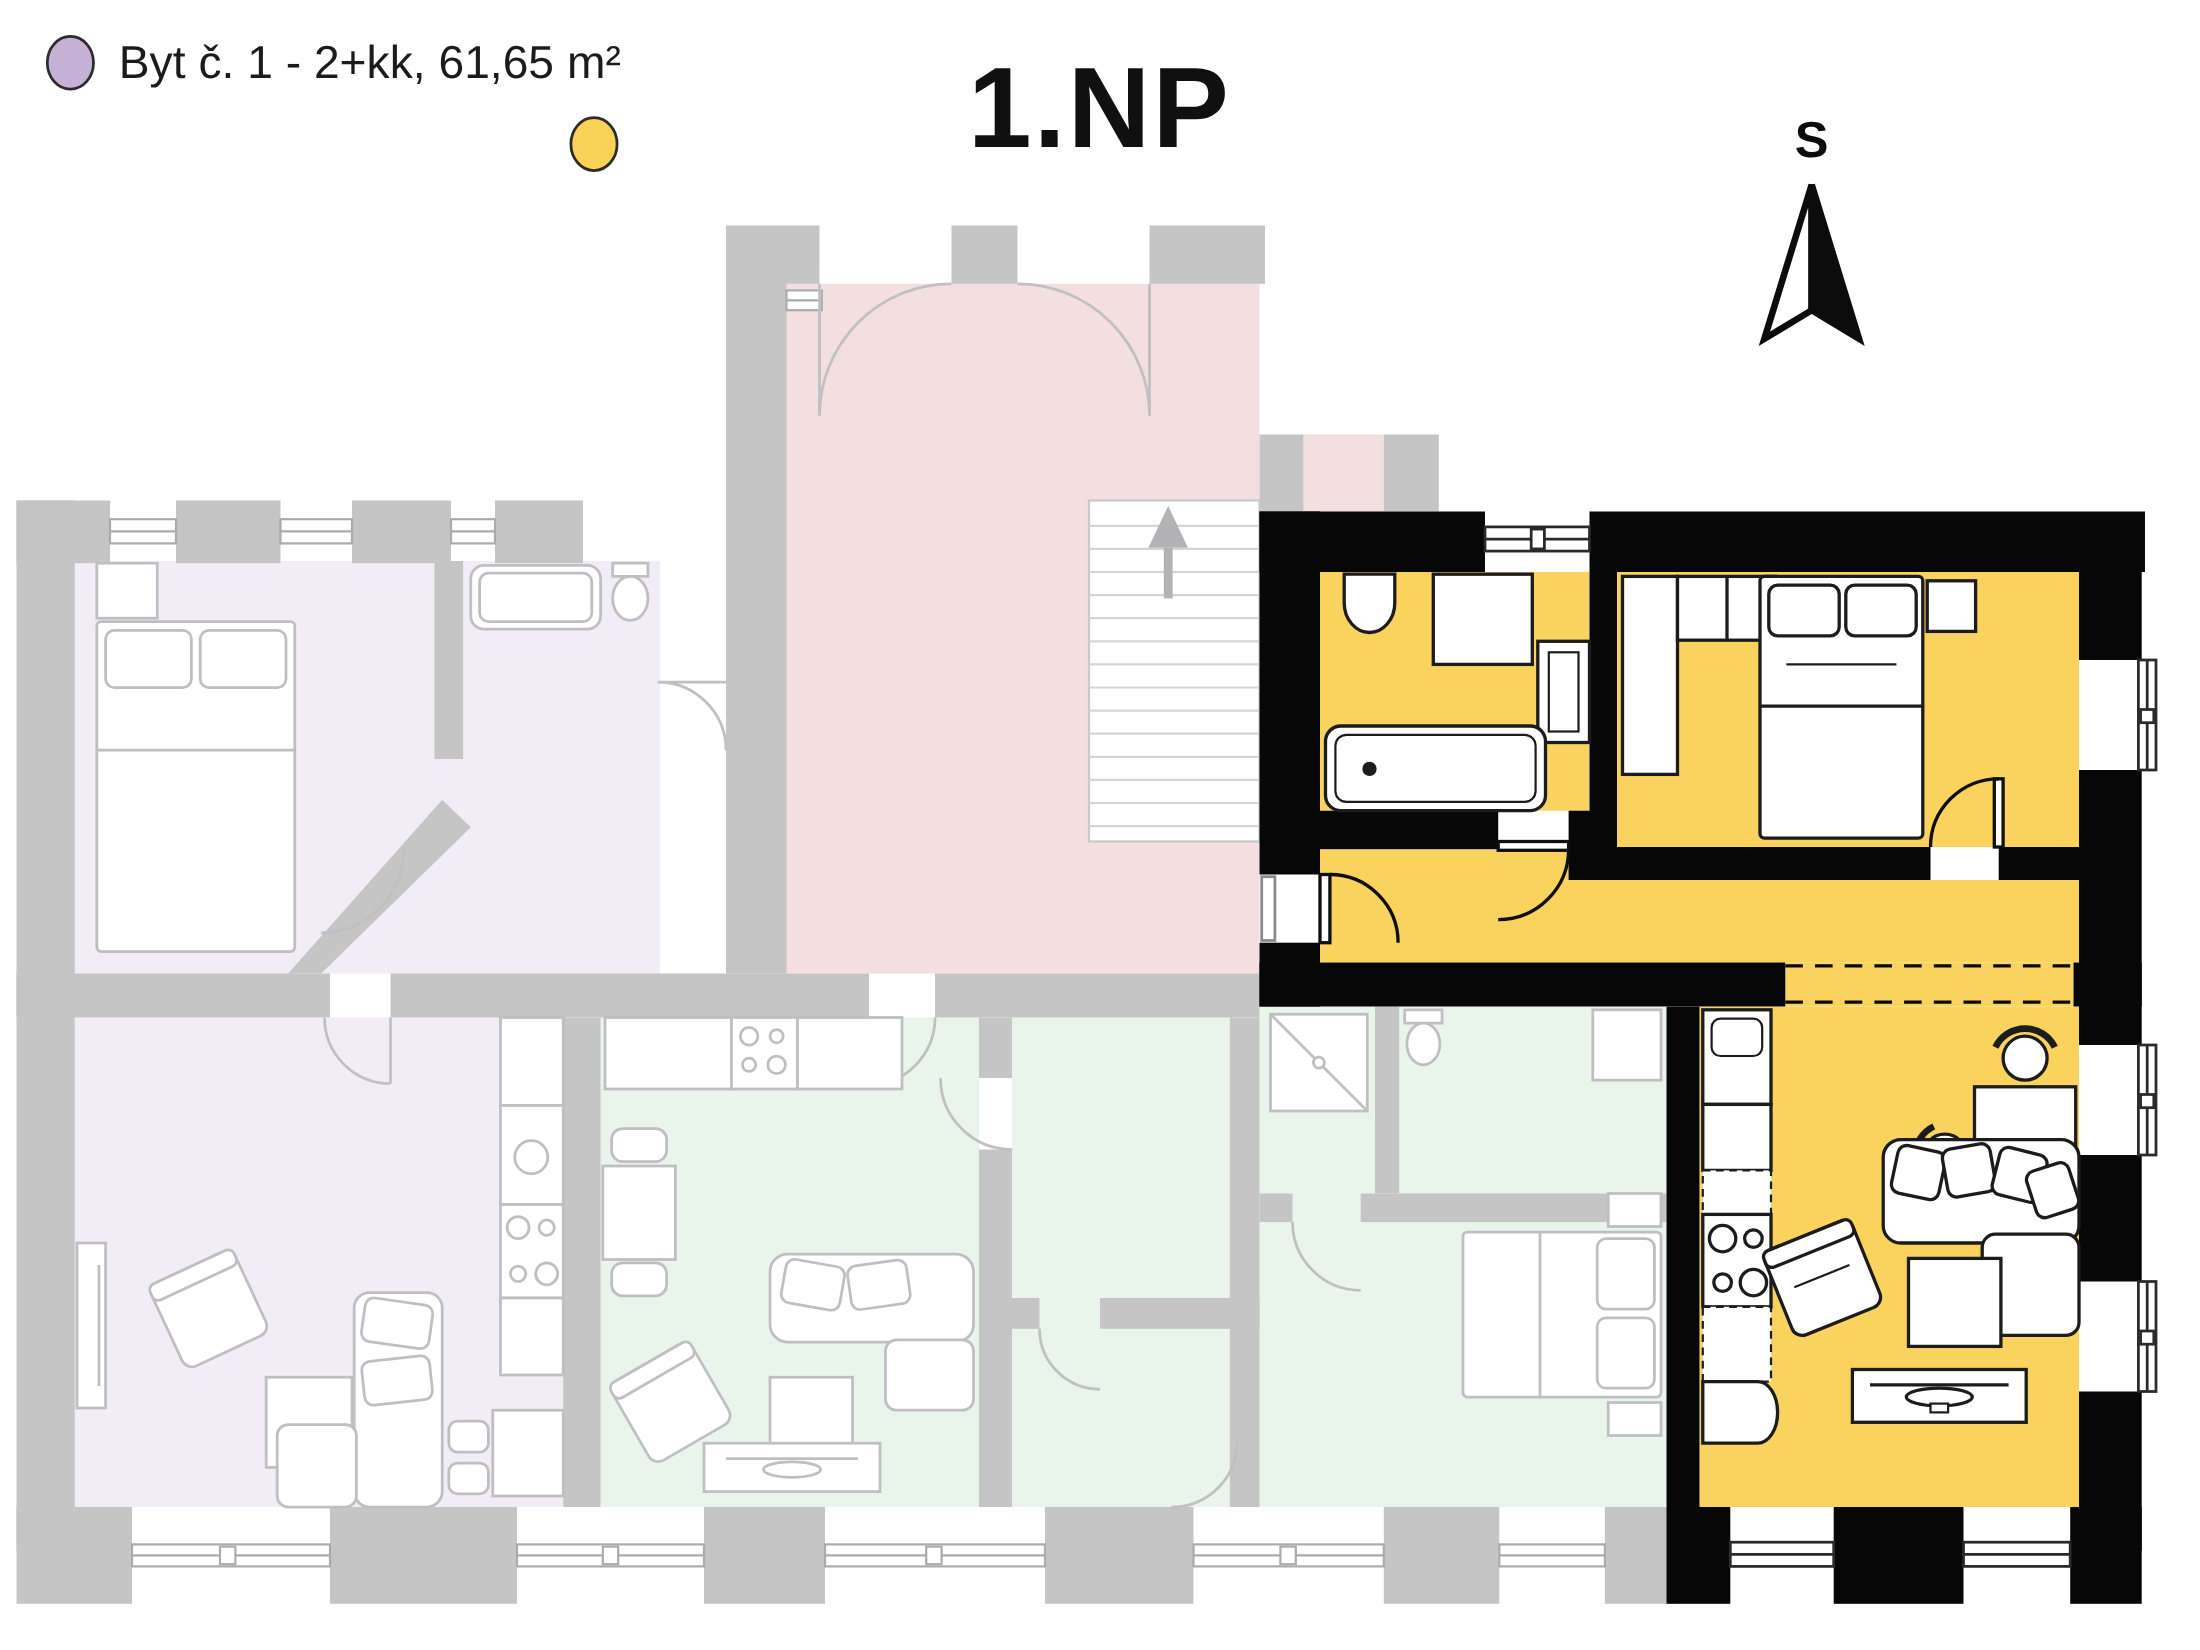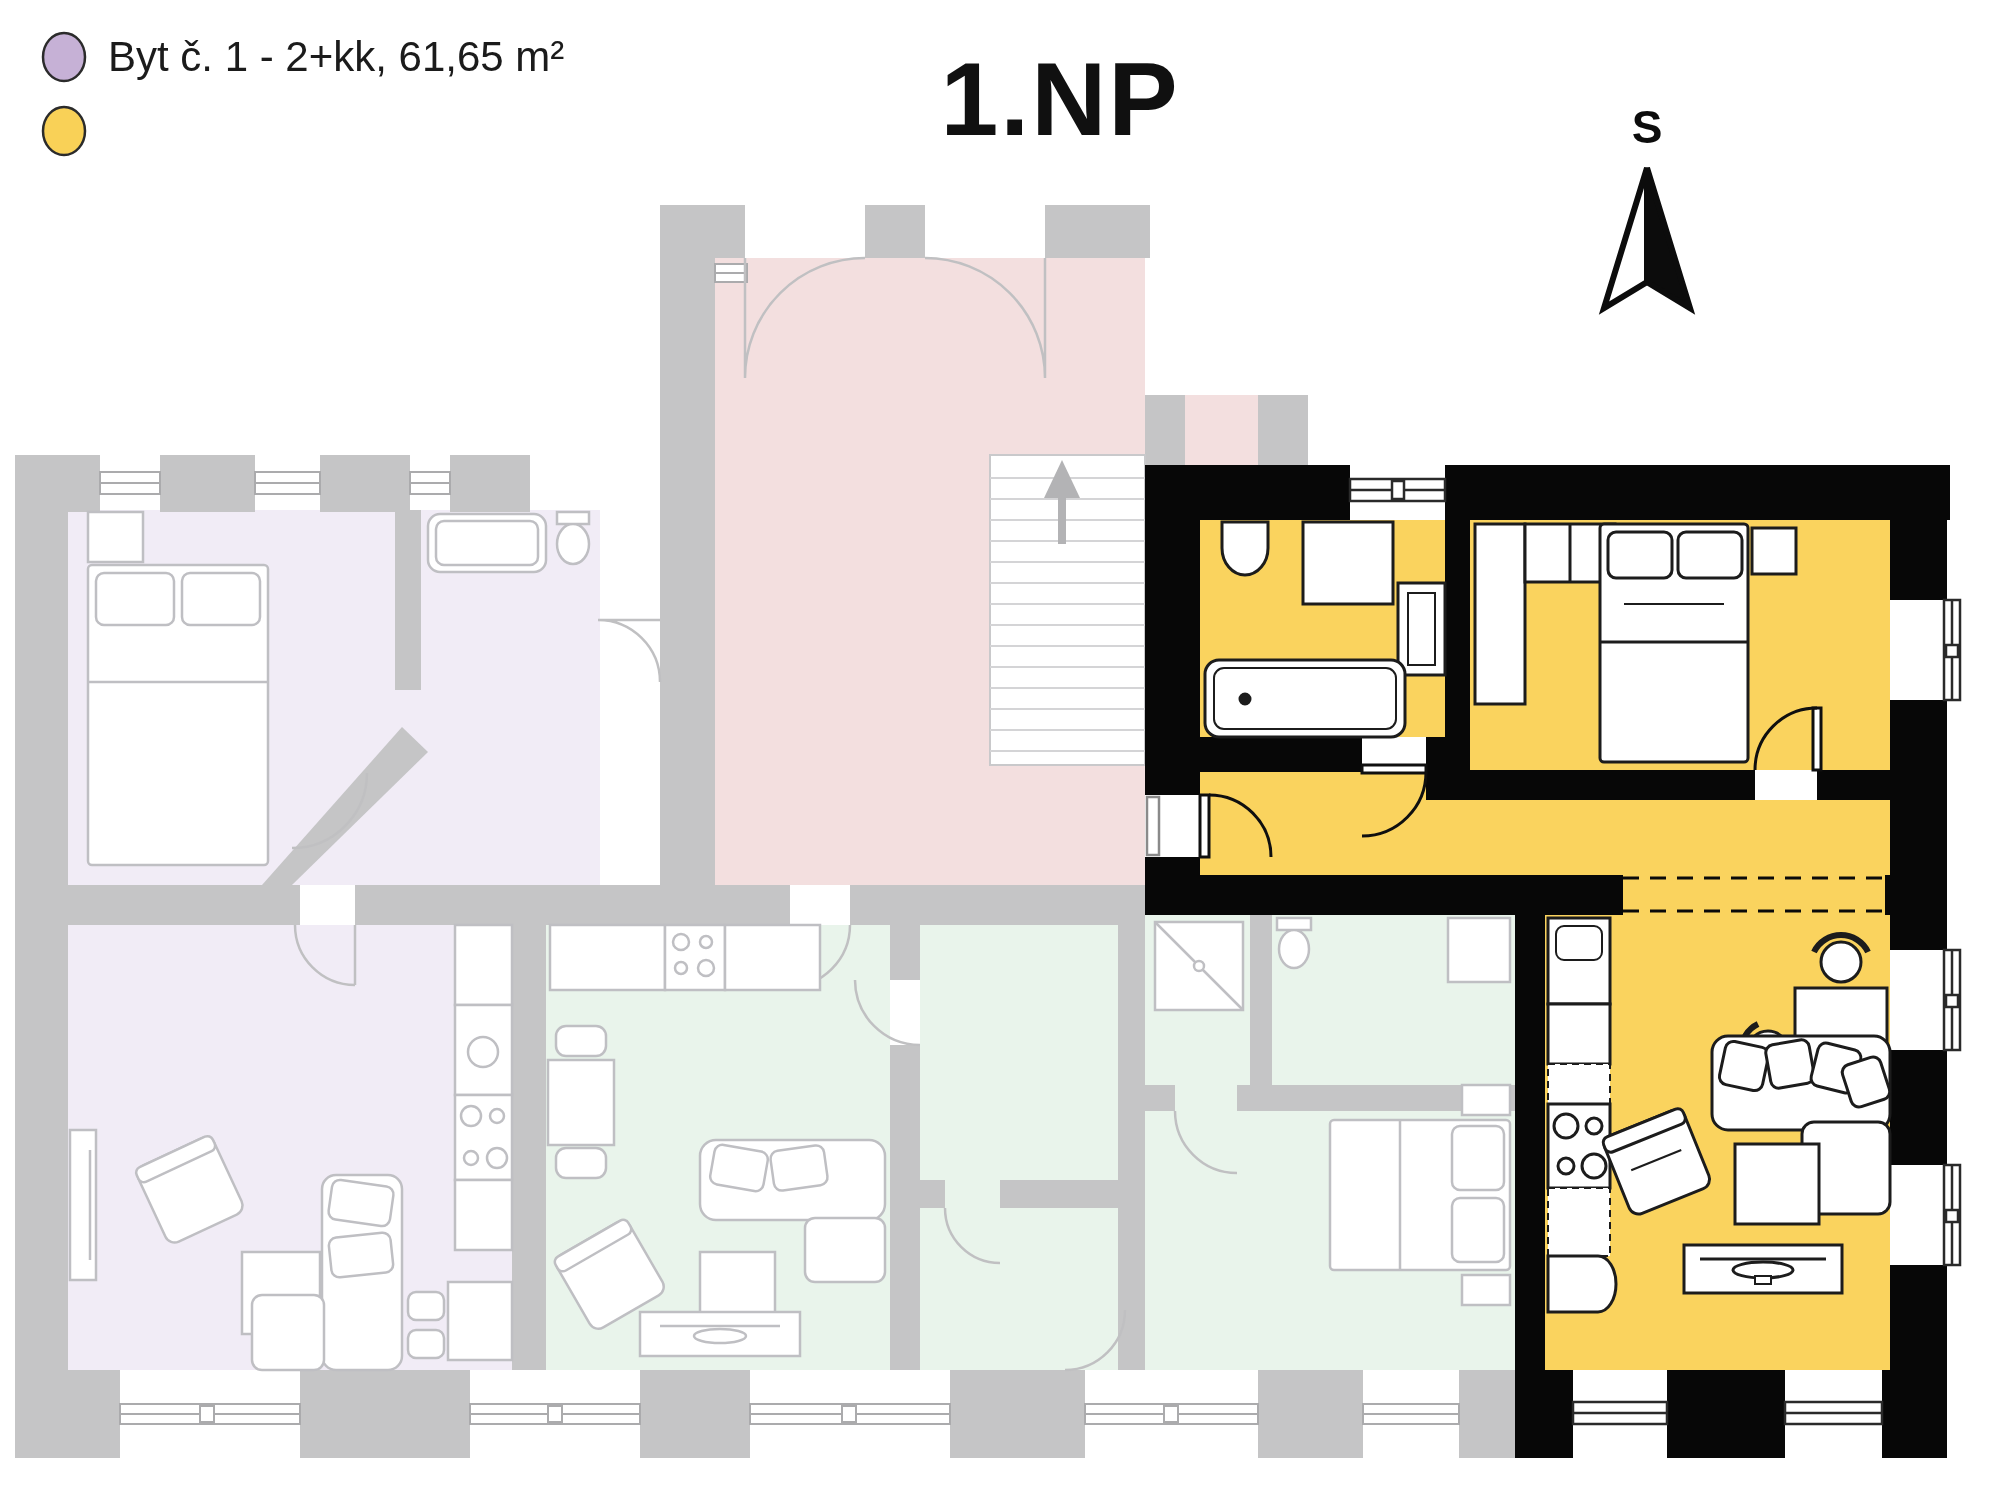--- a/index.html
+++ b/index.html
@@ -1,23 +1,23 @@
 <!DOCTYPE html>
 <html><head>
 <meta charset="utf-8">
 <style>
   html,body{margin:0;padding:0;background:#ffffff;}
   .stage{position:relative;width:2000px;height:1500px;overflow:hidden;background:#ffffff;
          font-family:"Liberation Sans", sans-serif;}
   .plan-svg{position:absolute;left:0;top:0;width:2000px;height:1500px;}
-  .legend{position:absolute;left:40px;top:30px;display:flex;flex-direction:column;gap:20px;}
+  .legend{position:absolute;left:40px;top:30px;display:flex;flex-direction:column;gap:20px;align-items:flex-end;}
   .legend-item{display:flex;align-items:center;gap:20px;}
   .legend-item svg{display:block;}
   .legend-label{font-size:42px;color:#1b1b1b;letter-spacing:0px;white-space:nowrap;}
-  .page-title{position:absolute;left:880px;top:40px;width:360px;text-align:center;
+  .page-title{position:absolute;left:880px;top:40px;width:360px;text-align:left;
               font-size:104px;font-weight:800;color:#101010;letter-spacing:2px;}
   .compass{position:absolute;left:1592px;top:100px;width:110px;text-align:center;}
   .compass-letter{font-size:46px;font-weight:800;color:#0c0c0c;margin-bottom:6px;}
   .compass svg{display:block;margin:0 auto;}
 </style>
 </head>
 <body>
 
 <div class="stage">
 

